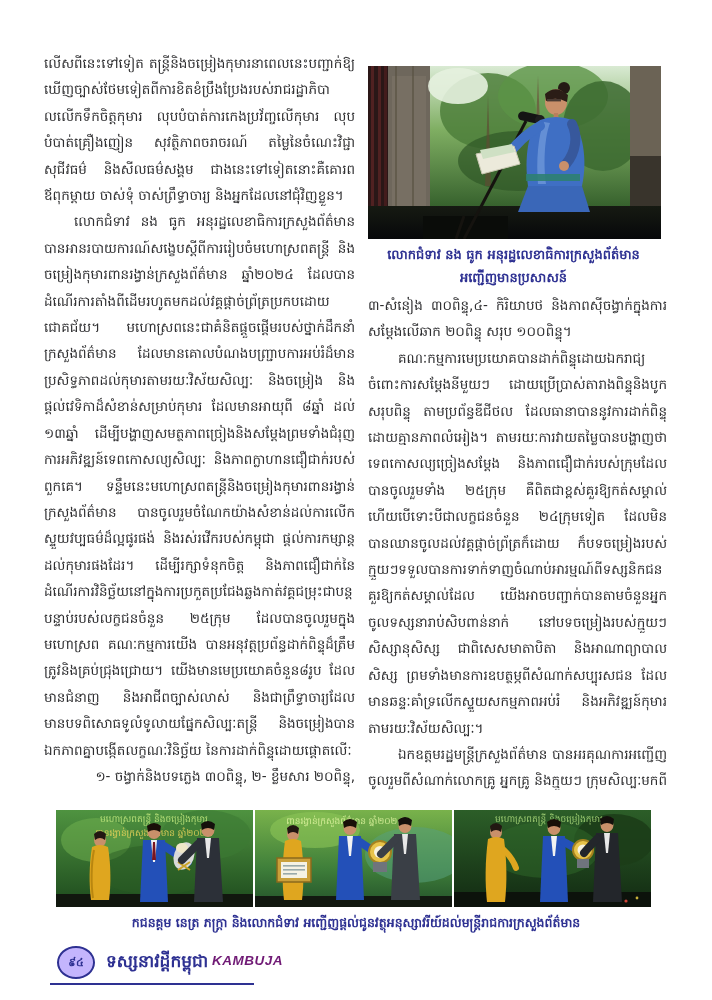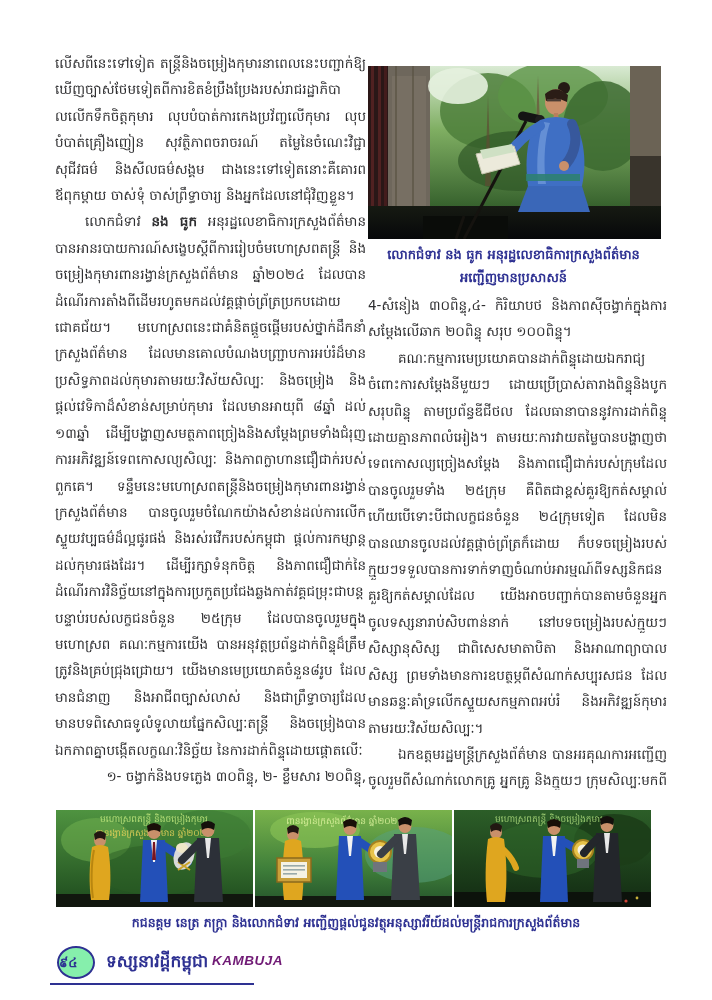--- a/index.html
+++ b/index.html
@@ -5,43 +5,43 @@
   html,body{margin:0;padding:0;background:#e9e9e9;}
   .page{
     position:relative;width:712px;height:1000px;background:#ffffff;
     font-family:"DejaVu Sans",sans-serif;overflow:hidden;margin:0 auto;
   }
   
   .col{
     position:absolute;text-align:justify;color:#2e2e30;
     font-size:13.5px;line-height:26.4px;overflow:hidden;
   }
-  .col-left{left:55px;top:50px;width:311px;height:748px;}
+  .col-left{left:44px;top:50px;width:311px;height:748px;}
   .col-right{left:368px;top:292px;width:299px;height:498px;}
   .col p{margin:0;}
   .indent{text-indent:30px;}
-  .bold-name{font-weight:bold;}
+  .bold-name{font-weight:normal;}
   .score-line{text-indent:42px;text-align:right;}
   
   .photo-main{position:absolute;left:368px;top:66px;width:293px;height:173px;overflow:hidden;}
   .photo-main svg{display:block;}
   
   .caption{
     color:#2e3192;font-size:13px;line-height:23px;text-align:center;font-weight:bold;
   }
   .caption-main{position:absolute;left:360px;top:243px;width:307px;}
   .caption-strip{position:absolute;left:0;top:911px;width:712px;font-size:12.5px;}
   
   .photo-strip{position:absolute;left:56px;top:810px;width:601px;display:flex;gap:2px;}
   .photo-strip .ph{width:197px;height:97px;overflow:hidden;}
   
   .footer-badge{
     position:absolute;left:57px;top:946px;width:34px;height:29px;
-    background:#86efac;border:2.5px solid #2e3192;border-radius:50%;
-    color:#2e3192;font-size:13px;font-weight:bold;text-align:left;line-height:29px;
+    background:#c4b5fd;border:2.5px solid #2e3192;border-radius:50%;
+    color:#2e3192;font-size:11px;font-weight:bold;text-align:center;line-height:29px;
   }
   .footer-title{
     position:absolute;left:106px;top:950px;color:#2e3192;
     font-size:17px;font-weight:bold;
   }
   .footer-brand{
     position:absolute;left:212px;top:953px;color:#701a75;
     font-size:13.5px;font-weight:bold;font-style:italic;letter-spacing:.5px;
     font-family:"Liberation Sans",sans-serif;
   }
@@ -127,21 +127,21 @@
       </g>
     </svg>
   </div>
 
   <div class="caption caption-main">
     <div>លោកជំទាវ នង ធូក អនុរដ្ឋលេខាធិការក្រសួងព័ត៌មាន</div>
     <div>អញ្ជើញមានប្រសាសន៍</div>
   </div>
 
   <div class="col col-right">
-    <p>4-សំនៀង ៣០ពិន្ទុ,៤- កិរិយាបថ និងភាពស៊ីចង្វាក់ក្នុងការសម្ដែងលើឆាក ២០ពិន្ទុ សរុប ១០០ពិន្ទុ។</p>
+    <p>៣-សំនៀង ៣០ពិន្ទុ,៤- កិរិយាបថ និងភាពស៊ីចង្វាក់ក្នុងការសម្ដែងលើឆាក ២០ពិន្ទុ សរុប ១០០ពិន្ទុ។</p>
     <p class="indent">គណៈកម្មការមេប្រយោគបានដាក់ពិន្ទុដោយឯករាជ្យ ចំពោះការសម្ដែងនីមួយៗ ដោយប្រើប្រាស់តារាងពិន្ទុនិងបូកសរុបពិន្ទុ តាមប្រព័ន្ធឌីជីថល ដែលធានាបាននូវការដាក់ពិន្ទុដោយគ្មានភាពលំអៀង។ តាមរយៈការវាយតម្លៃបានបង្ហាញថា ទេពកោសល្យច្រៀងសម្ដែង និងភាពជឿជាក់របស់ក្រុមដែលបានចូលរួមទាំង ២៥ក្រុម គឺពិតជាខ្ពស់គួរឱ្យកត់សម្គាល់ ហើយបើទោះបីជាលក្ខជនចំនួន ២៤ក្រុមទៀត ដែលមិនបានឈានចូលដល់វគ្គផ្ដាច់ព្រ័ត្រក៏ដោយ ក៏បទចម្រៀងរបស់ក្មួយៗទទួលបានការទាក់ទាញចំណាប់អារម្មណ៍ពីទស្សនិកជនគួរឱ្យកត់សម្គាល់ដែល យើងអាចបញ្ជាក់បានតាមចំនួនអ្នកចូលទស្សនារាប់សិបពាន់នាក់ នៅបទចម្រៀងរបស់ក្មួយៗ សិស្សានុសិស្ស ជាពិសេសមាតាបិតា និងអាណាព្យាបាលសិស្ស ព្រមទាំងមានការឧបត្ថម្ភពីសំណាក់សប្បុរសជន ដែលមានឆន្ទៈគាំទ្រលើកស្ទួយសកម្មភាពអប់រំ និងអភិវឌ្ឍន៍កុមារតាមរយៈវិស័យសិល្បៈ។</p>
     <p class="indent">ឯកឧត្តមរដ្ឋមន្ត្រីក្រសួងព័ត៌មាន បានអរគុណការអញ្ជើញចូលរួមពីសំណាក់លោកគ្រូ អ្នកគ្រូ និងក្មួយៗ ក្រុមសិល្បៈមកពីសាលារដ្ឋ និងសាលាឯកជនទូទាំងប្រទេសកម្ពុជា មានរហូត</p>
   </div>
 
   <div class="photo-strip">
 
     <div class="ph">
       <svg width="197" height="97" viewBox="0 0 197 97">
         <defs>
           <linearGradient id="bg1" x1="0" y1="0" x2="0" y2="1">

